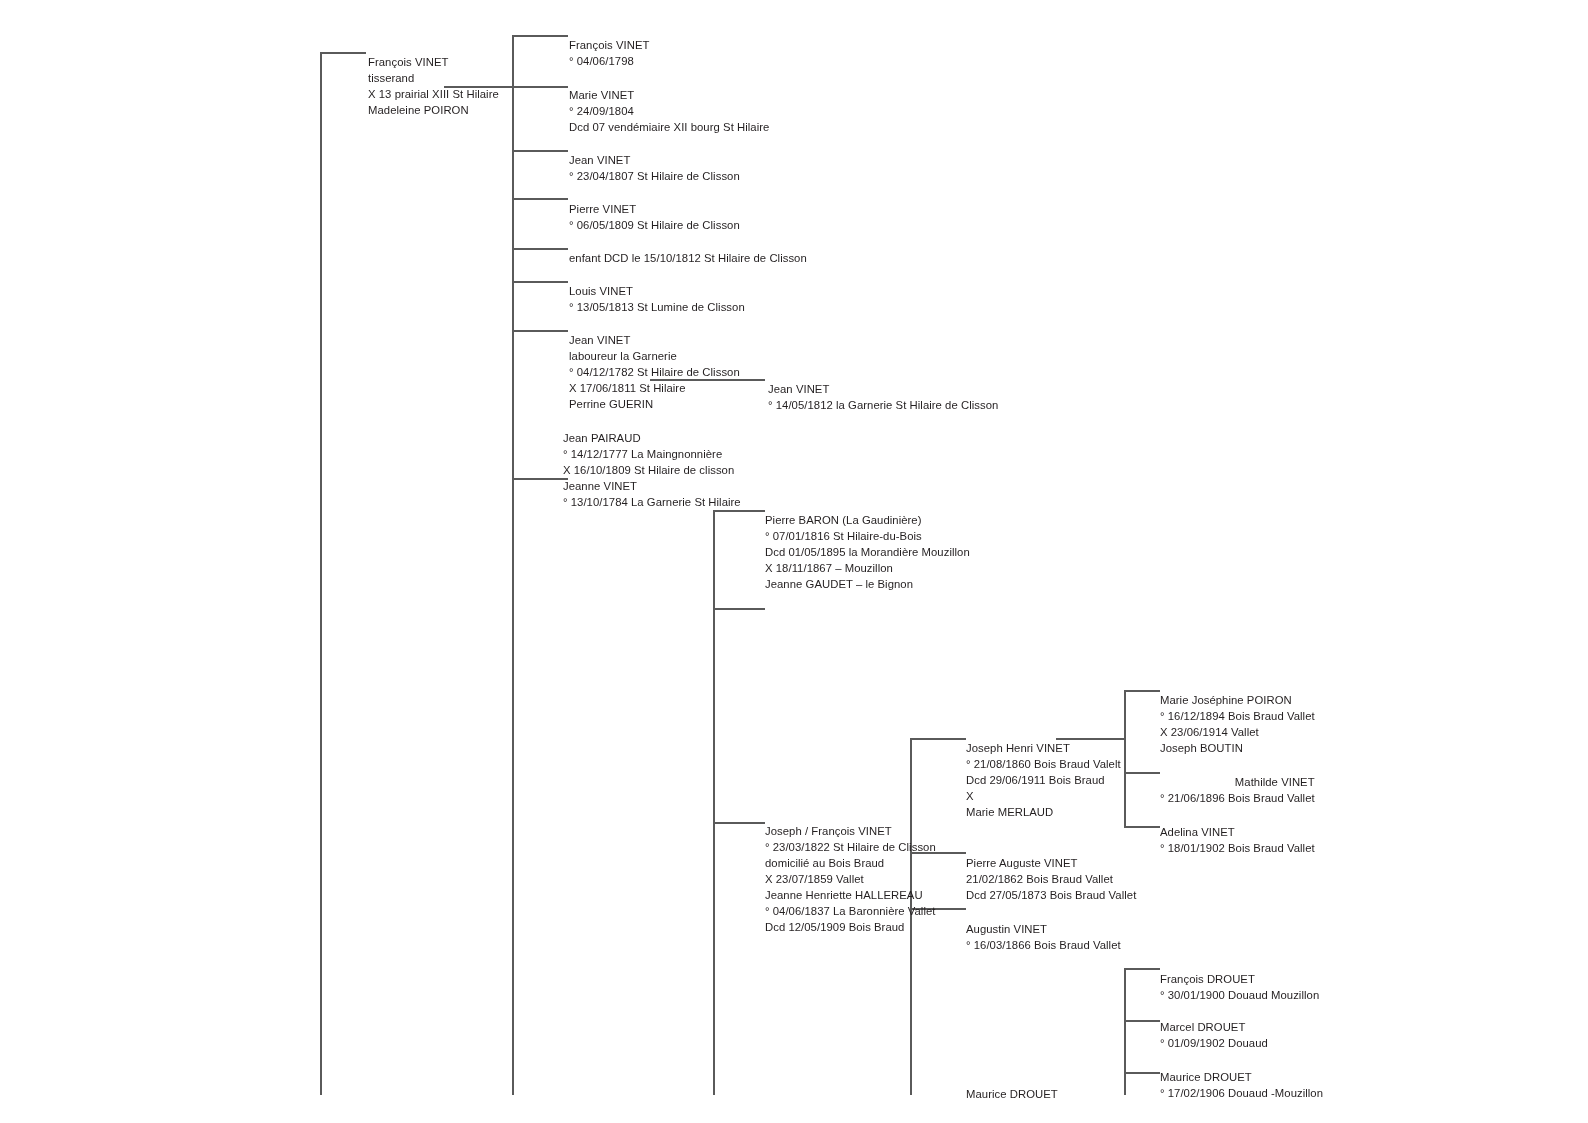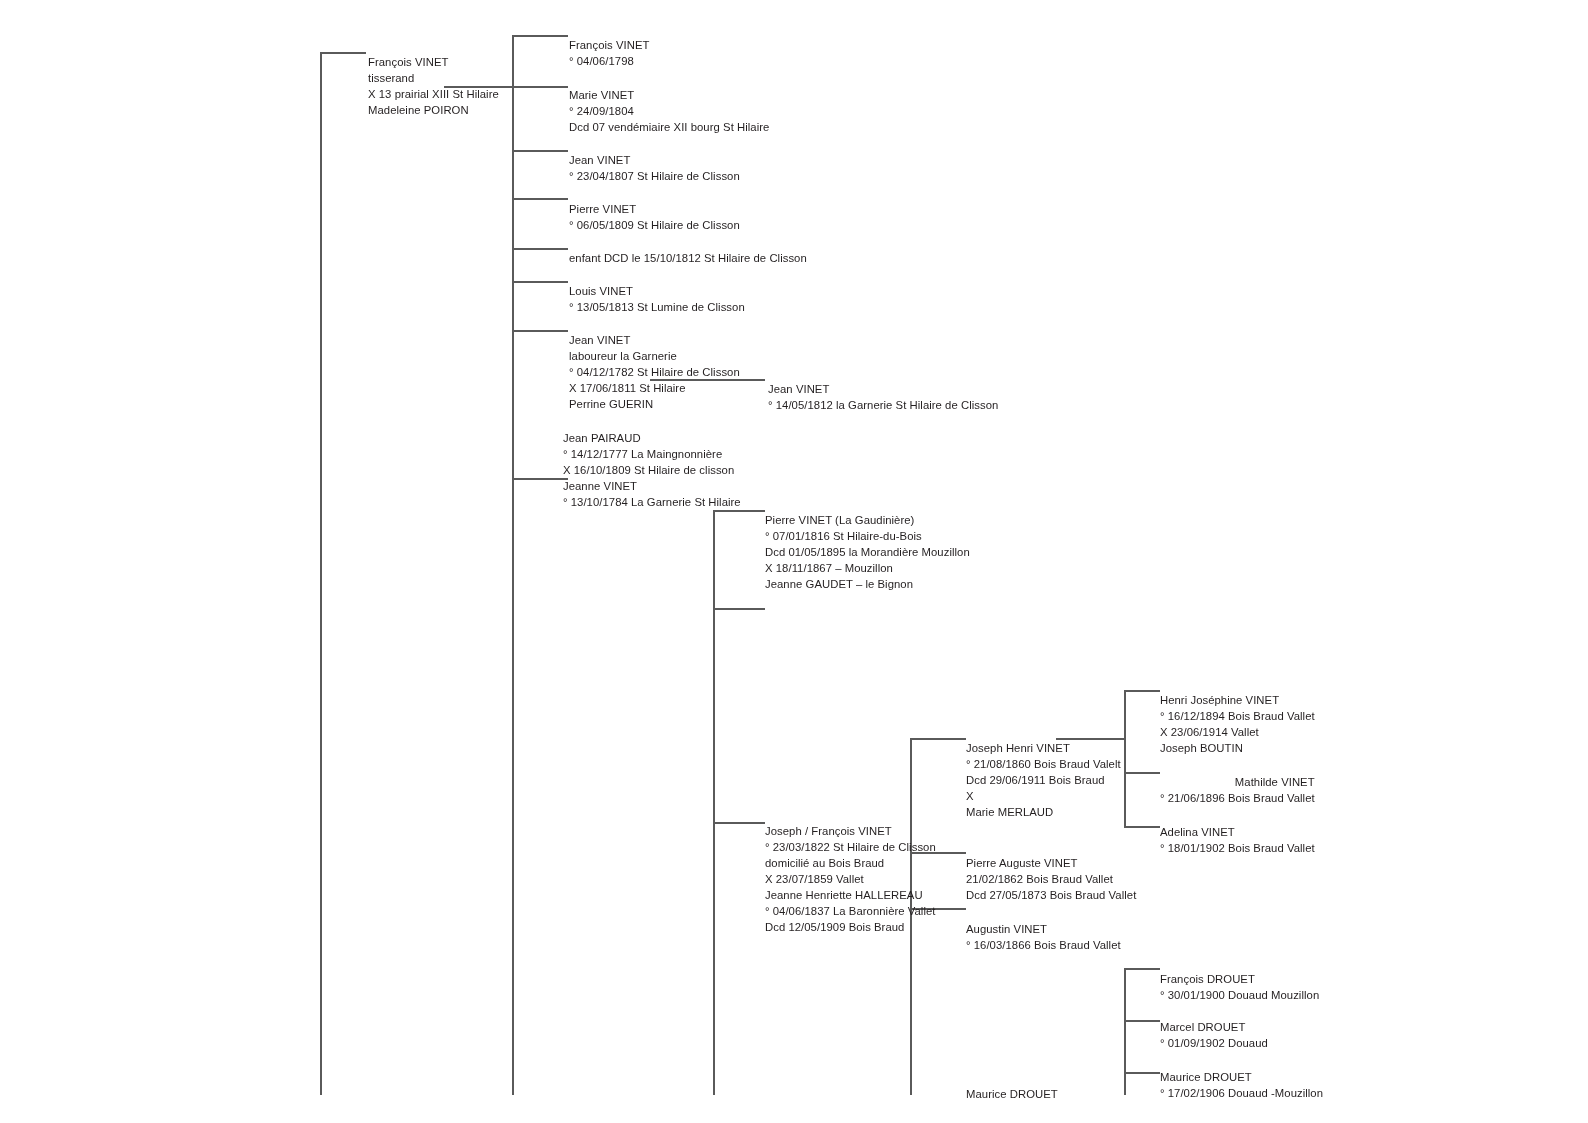--- a/index.html
+++ b/index.html
@@ -136,21 +136,21 @@
 
   <div class="person" style="left:563px; top:412px;">
     <span class="ln">Jean PAIRAUD</span>
     <span class="ln">° 14/12/1777 La Maingnonnière</span>
     <span class="ln">X 16/10/1809 St Hilaire de clisson</span>
     <span class="ln">Jeanne VINET</span>
     <span class="ln">° 13/10/1784 La Garnerie St Hilaire</span>
   </div>
 
   <div class="person" style="left:765px; top:494px;">
-    <span class="ln">Pierre VINET (La Gaudinière)</span>
+    <span class="ln">Pierre BARON (La Gaudinière)</span>
     <span class="ln">° 07/01/1816 St Hilaire-du-Bois</span>
     <span class="ln">Dcd 01/05/1895 la Morandière Mouzillon</span>
     <span class="ln">X 18/11/1867 – Mouzillon</span>
     <span class="ln">Jeanne GAUDET – le Bignon</span>
   </div>
 
 
   <div class="person" style="left:765px; top:805px;">
     <span class="ln">Joseph / François VINET</span>
     <span class="ln">° 23/03/1822 St Hilaire de Clisson</span>
@@ -174,21 +174,21 @@
     <span class="ln">21/02/1862  Bois Braud Vallet</span>
     <span class="ln">Dcd 27/05/1873 Bois Braud Vallet</span>
   </div>
 
   <div class="person" style="left:966px; top:903px;">
     <span class="ln">Augustin VINET</span>
     <span class="ln">° 16/03/1866 Bois Braud Vallet</span>
   </div>
 
   <div class="person" style="left:1160px; top:674px;">
-    <span class="ln">Henri Joséphine VINET</span>
+    <span class="ln">Marie Joséphine POIRON</span>
     <span class="ln">° 16/12/1894 Bois Braud Vallet</span>
     <span class="ln">X 23/06/1914 Vallet</span>
     <span class="ln">Joseph BOUTIN</span>
   </div>
 
   <div class="person" style="left:1160px; top:756px;text-align:right;">
     <span class="ln">Mathilde VINET</span>
     <span class="ln">° 21/06/1896 Bois Braud Vallet</span>
   </div>
 

